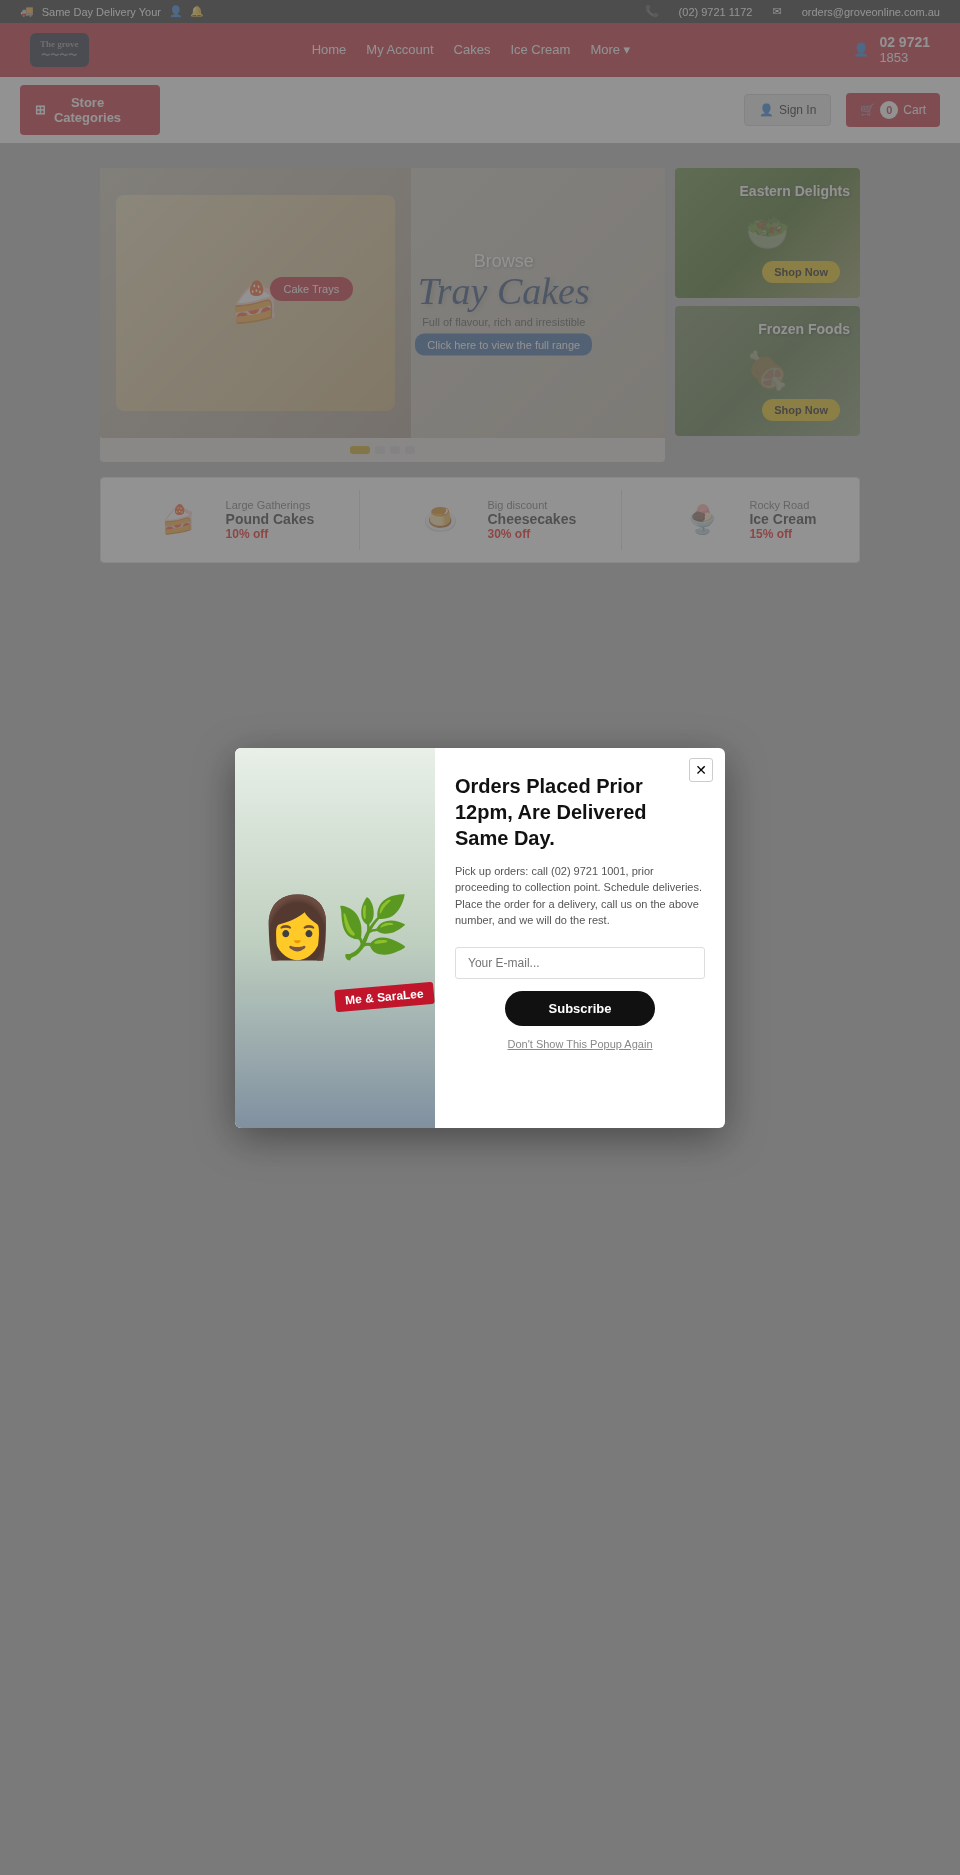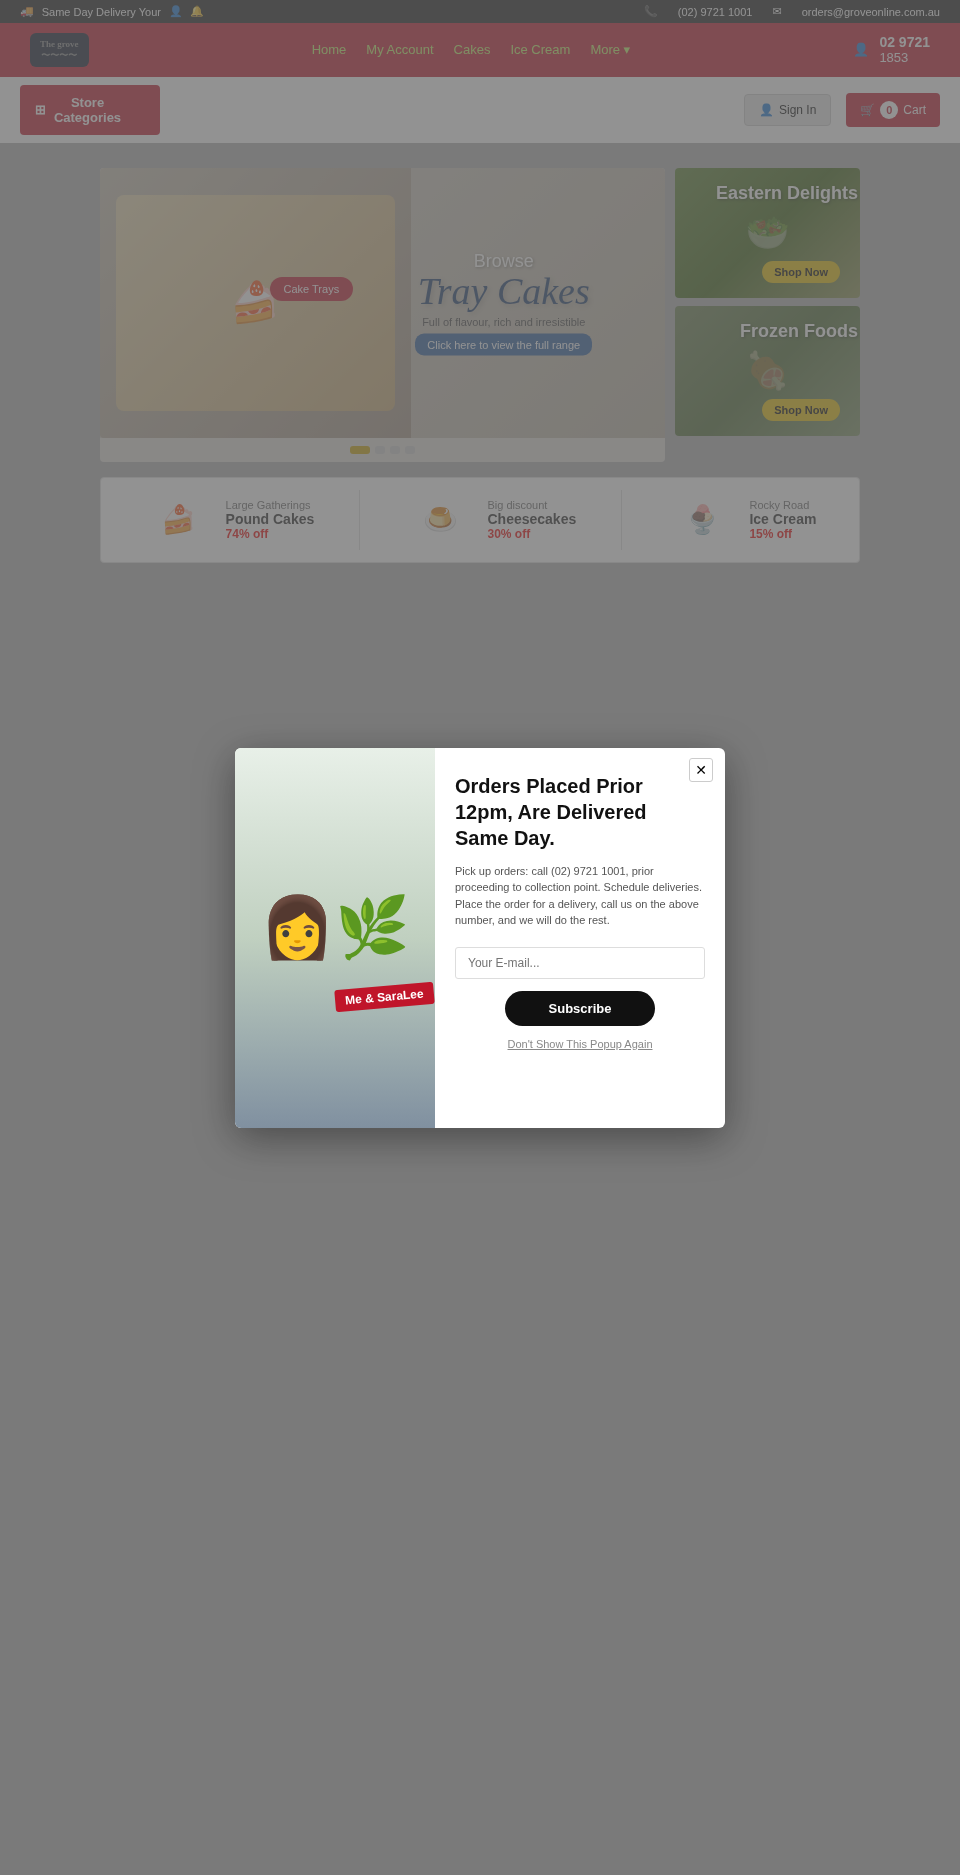--- a/index.html
+++ b/index.html
@@ -37,21 +37,21 @@
       font-family: Georgia, serif;
       font-size: 14px;
       color: #5a3a00;
       font-weight: bold;
       text-align: center;
       line-height: 1.2;
     }
     .logo-text span { display: block; font-size: 9px; color: #888; }
     nav { display: flex; gap: 20px; align-items: center; }
     nav a {
-      color: #bef264;
+      color: #ffffff;
       text-decoration: none;
       font-size: 13px;
       font-weight: 500;
     }
     .header-right {
       display: flex;
       align-items: center;
       gap: 10px;
       color: #fff;
       font-size: 13px;
@@ -289,24 +289,24 @@
     }
     .banner-eastern {
       background: linear-gradient(135deg, #5a8030, #3a6010, #8a9050);
     }
     .banner-frozen {
       background: linear-gradient(135deg, #6a8050, #4a6830, #7a9060);
     }
     .banner-title {
       color: #fff;
       font-weight: bold;
-      font-size: 18px;
+      font-size: 14px;
       position: absolute;
       top: 15px;
-      right: 2px;
+      right: 10px;
       text-align: right;
       text-shadow: 1px 1px 3px rgba(0,0,0,0.5);
     }
     .shop-now-btn {
       background: #e8c000;
       color: #000;
       border: none;
       padding: 5px 12px;
       border-radius: 15px;
       font-size: 11px;
@@ -478,21 +478,21 @@
 
 <div class="top-bar">
   <div class="top-bar-left">
     <span>🚚</span>
     <span>Same Day Delivery Your</span>
     <span>👤</span>
     <span>🔔</span>
   </div>
   <div class="top-bar-right">
     <span>📞</span>
-    <span>(02) 9721 1001</span>
+    <span>(02) 9721 1172</span>
     <span>✉</span>
     <span>orders@groveonline.com.au</span>
   </div>
 </div>
 
 <div class="header">
   <div class="logo-area">
     <div class="logo-text">
       <span>The grove</span>
       <span>〜〜〜〜</span>
@@ -576,21 +576,21 @@
 
   </div>
 
   <div class="deals-strip">
 
     <div class="deal-item">
       <div class="deal-img">🍰</div>
       <div class="deal-info">
         <div class="deal-category">Large Gatherings</div>
         <div class="deal-name">Pound Cakes</div>
-        <div class="deal-discount">74% off</div>
+        <div class="deal-discount">10% off</div>
       </div>
     </div>
 
     <div class="deal-divider"></div>
 
     <div class="deal-item">
       <div class="deal-img">🍮</div>
       <div class="deal-info">
         <div class="deal-category">Big discount</div>
         <div class="deal-name">Cheesecakes</div>

